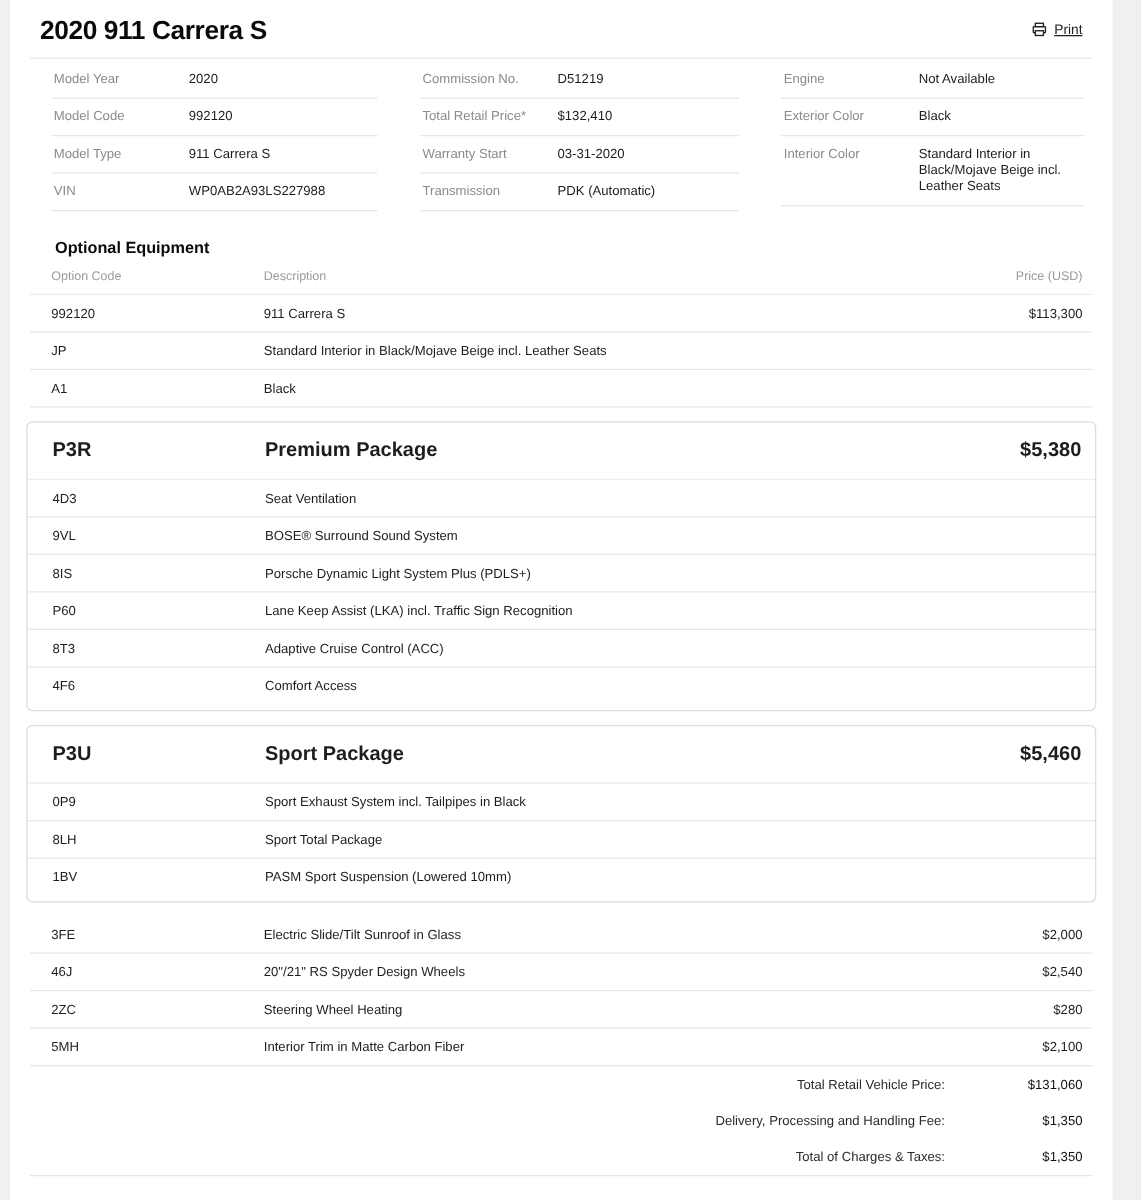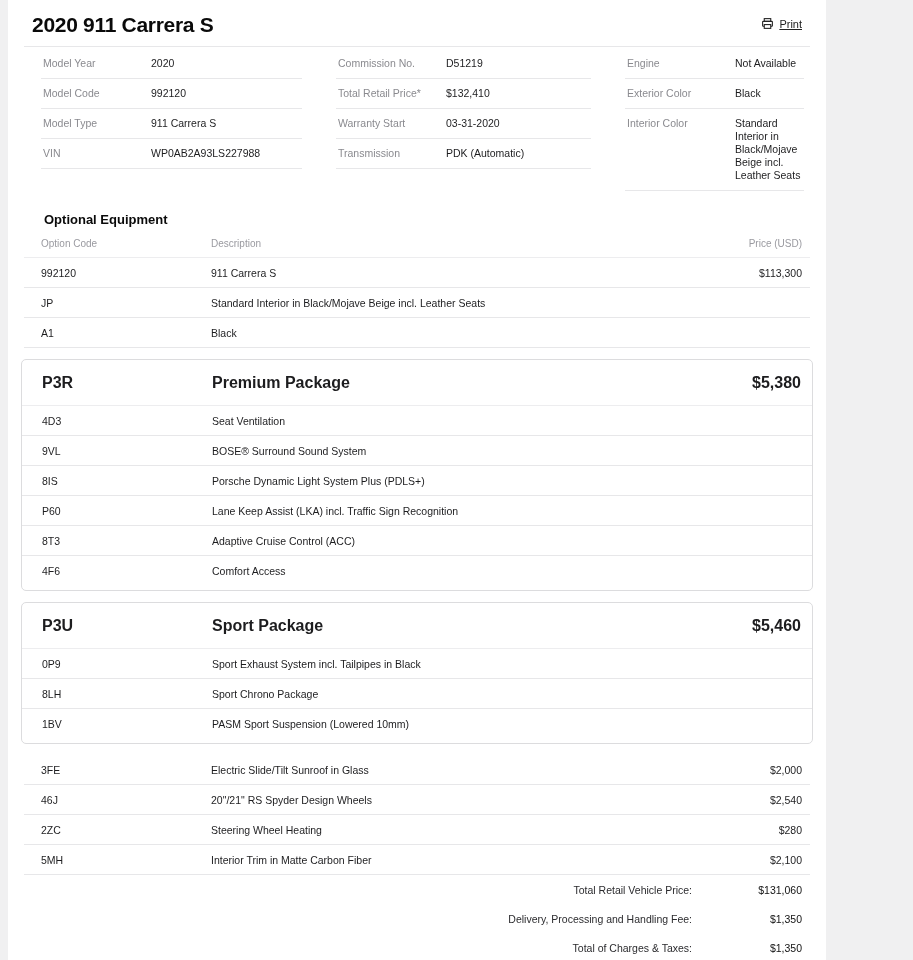--- a/index.html
+++ b/index.html
@@ -5,21 +5,21 @@
   * { margin: 0; padding: 0; box-sizing: border-box; }
   html, body {
     width: 913px; height: 960px;
     background: #f0f0f1;
     font-family: "Liberation Sans", "DejaVu Sans", sans-serif;
     color: #1d1d1f;
     overflow: hidden;
   }
   .page-card {
     position: absolute; left: 8px; top: 0;
-    width: 818px; height: 960px;
+    width: 882px; height: 960px;
     background: #ffffff;
     padding: 0 16px;
   }
   
   .title-row {
     display: flex; justify-content: space-between; align-items: flex-start;
     padding: 13px 8px 0 8px;
   }
   .page-title {
     font-size: 21px; font-weight: bold; letter-spacing: -0.3px; color: #0a0a0a;
@@ -247,21 +247,21 @@
       <span class="col-desc">Sport Package</span>
       <span class="col-price">$5,460</span>
     </div>
     <div class="eq-row">
       <span class="col-code">0P9</span>
       <span class="col-desc">Sport Exhaust System incl. Tailpipes in Black</span>
       <span class="col-price"></span>
     </div>
     <div class="eq-row">
       <span class="col-code">8LH</span>
-      <span class="col-desc">Sport Chrono Package</span>
+      <span class="col-desc">Sport Total Package</span>
       <span class="col-price"></span>
     </div>
     <div class="eq-row">
       <span class="col-code">1BV</span>
       <span class="col-desc">PASM Sport Suspension (Lowered 10mm)</span>
       <span class="col-price"></span>
     </div>
   </div>
 
   <div class="eq-row">

